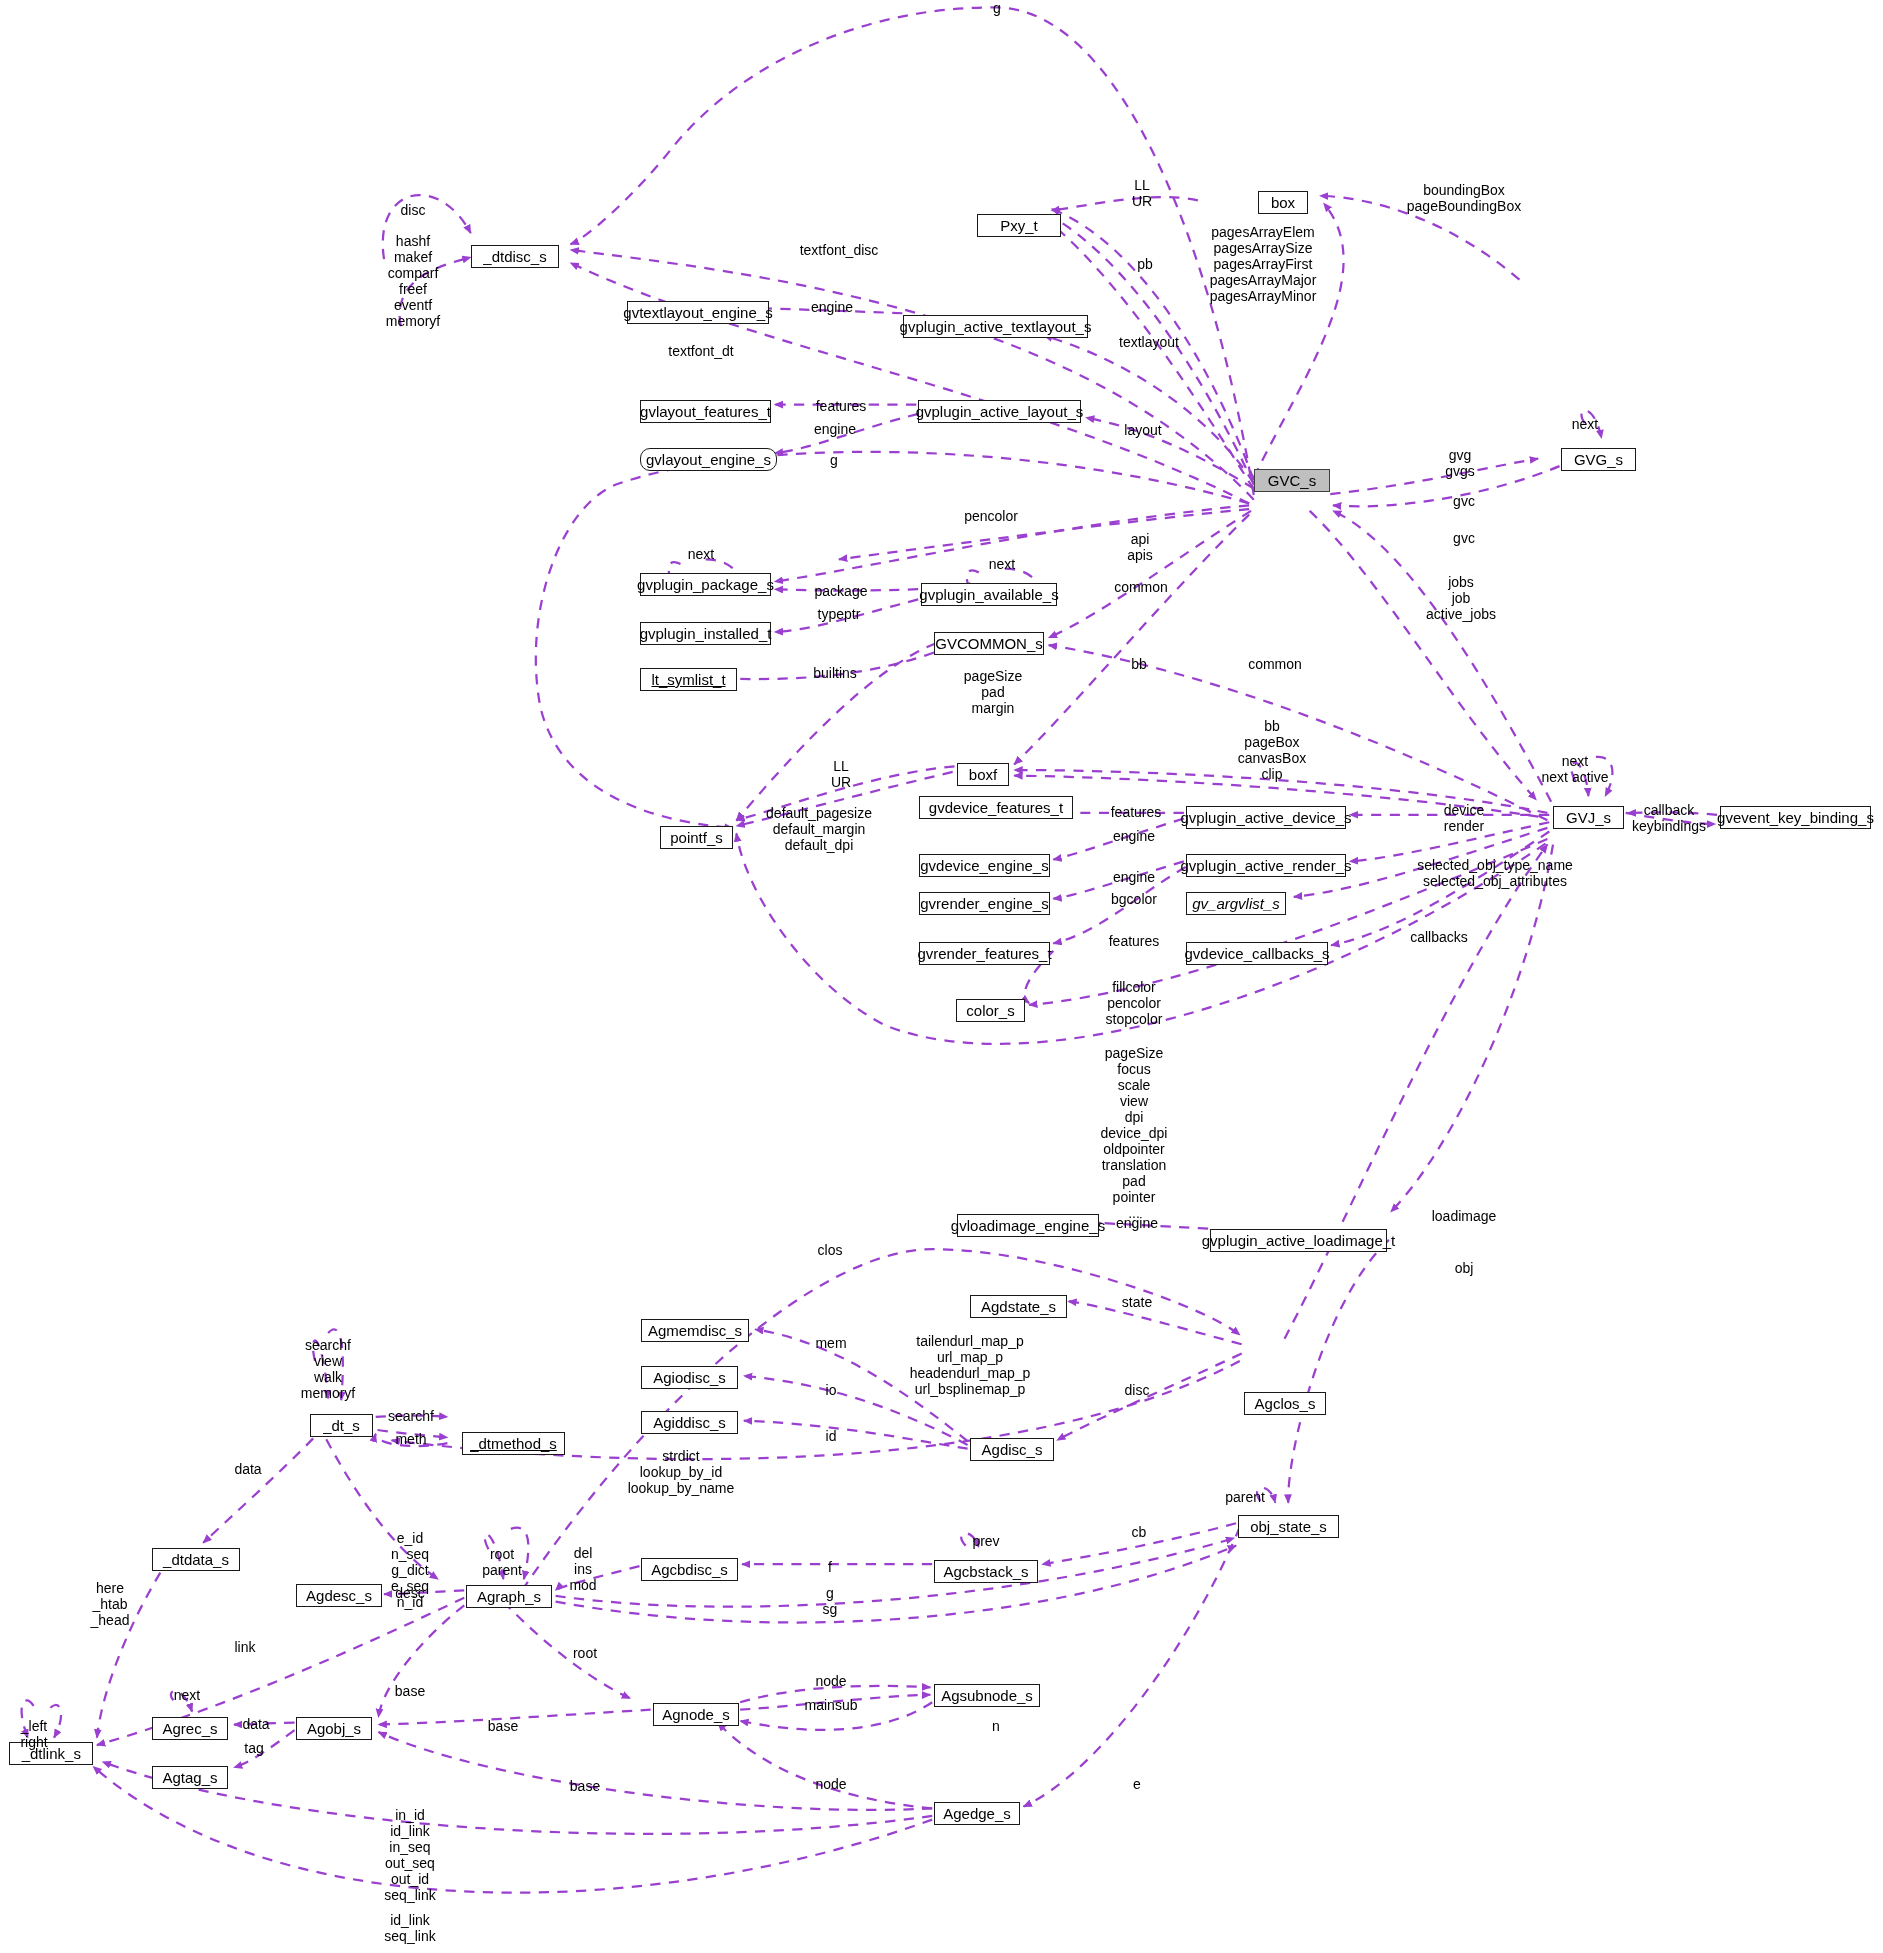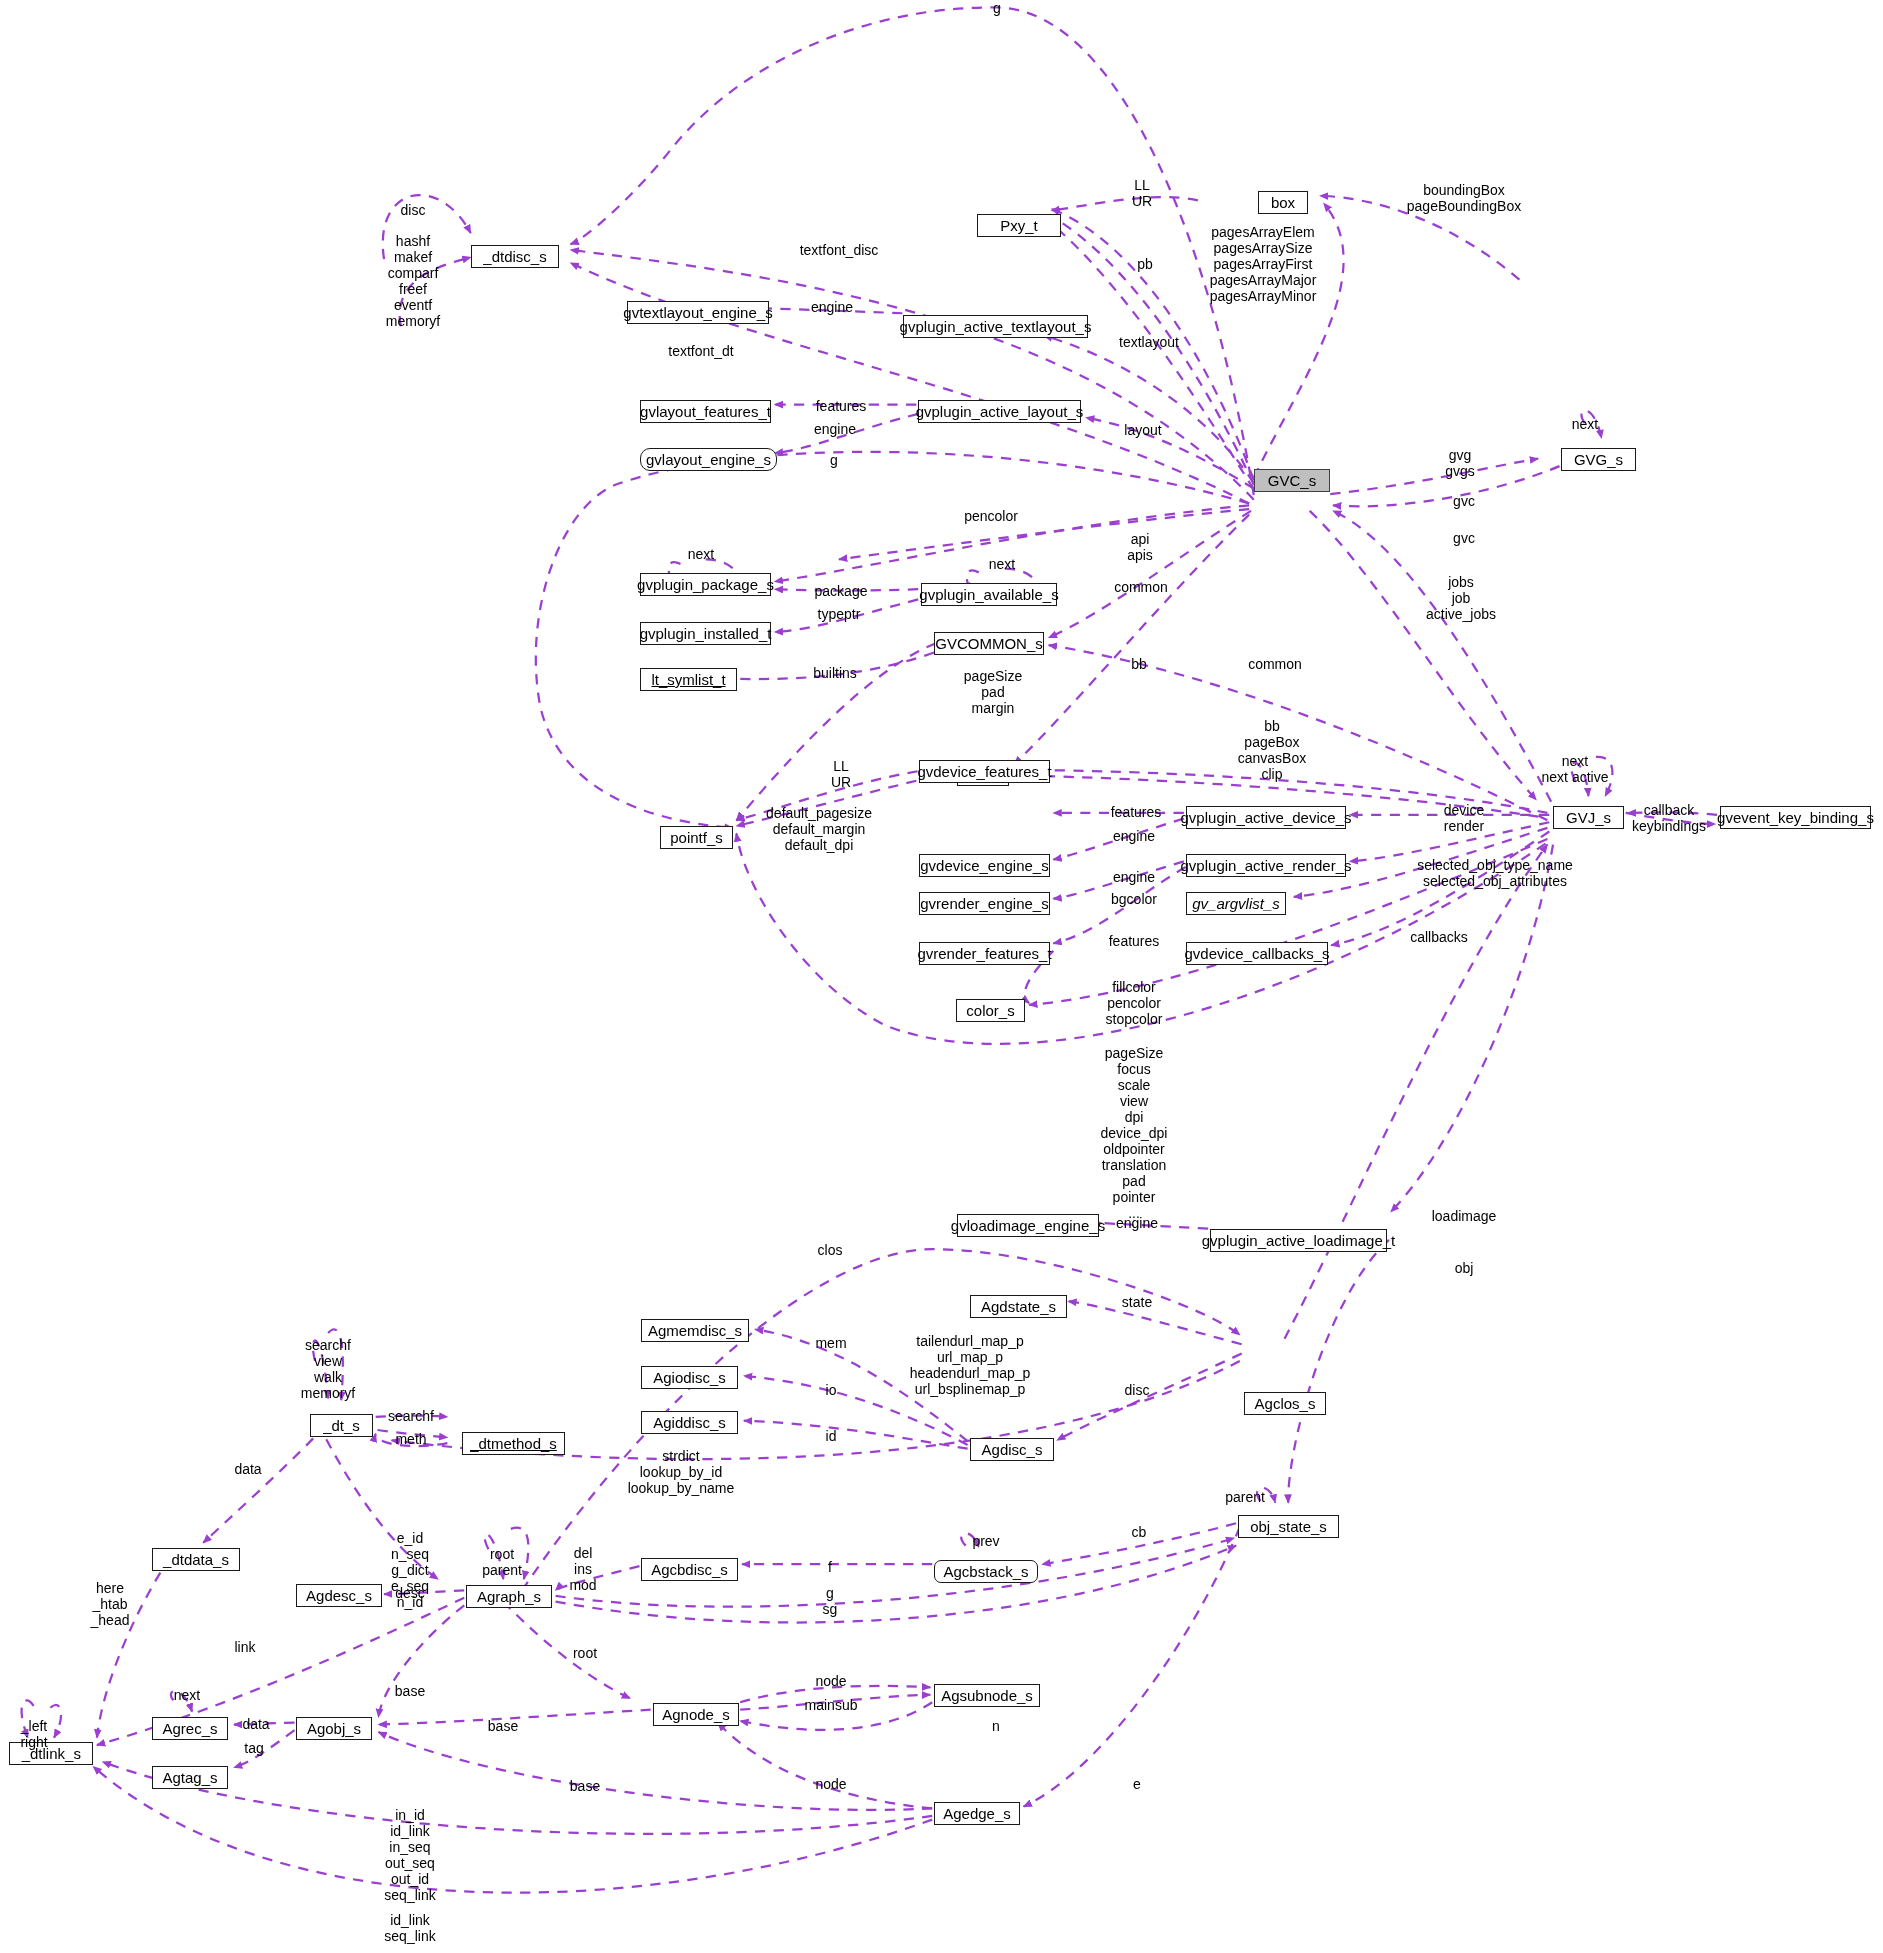--- a/index.html
+++ b/index.html
@@ -222,21 +222,21 @@
   <div class="node" style="left:640px;top:448px;width:137px;border-radius:10px;">gvlayout_engine_s</div>
   <div class="node hl" style="left:1254px;top:469px;width:76px;">GVC_s</div>
   <div class="node" style="left:1561px;top:448px;width:75px;">GVG_s</div>
   <div class="node" style="left:640px;top:573px;width:131px;">gvplugin_package_s</div>
   <div class="node" style="left:921px;top:583px;width:136px;">gvplugin_available_s</div>
   <div class="node" style="left:640px;top:622px;width:131px;">gvplugin_installed_t</div>
   <div class="node" style="left:934px;top:632px;width:110px;">GVCOMMON_s</div>
   <div class="node" style="left:640px;top:668px;width:97px;text-decoration:underline;">lt_symlist_t</div>
   <div class="node" style="left:957px;top:763px;width:52px;">boxf</div>
   <div class="node" style="left:660px;top:826px;width:73px;">pointf_s</div>
-  <div class="node" style="left:919px;top:760px;width:131px;">gvdevice_features_t</div>
+  <div class="node" style="left:919px;top:796px;width:154px;">gvdevice_features_t</div>
   <div class="node" style="left:1186px;top:806px;width:160px;">gvplugin_active_device_s</div>
   <div class="node" style="left:1553px;top:806px;width:71px;">GVJ_s</div>
   <div class="node" style="left:1720px;top:806px;width:151px;">gvevent_key_binding_s</div>
   <div class="node" style="left:919px;top:854px;width:131px;">gvdevice_engine_s</div>
   <div class="node" style="left:1186px;top:854px;width:160px;">gvplugin_active_render_s</div>
   <div class="node" style="left:919px;top:892px;width:131px;">gvrender_engine_s</div>
   <div class="node" style="left:1186px;top:892px;width:100px;font-style:italic;">gv_argvlist_s</div>
   <div class="node" style="left:919px;top:942px;width:131px;">gvrender_features_t</div>
   <div class="node" style="left:1186px;top:942px;width:142px;">gvdevice_callbacks_s</div>
   <div class="node" style="left:956px;top:999px;width:69px;">color_s</div>
@@ -246,21 +246,21 @@
   <div class="node" style="left:1244px;top:1392px;width:82px;">Agclos_s</div>
   <div class="node" style="left:641px;top:1319px;width:108px;">Agmemdisc_s</div>
   <div class="node" style="left:641px;top:1366px;width:97px;">Agiodisc_s</div>
   <div class="node" style="left:641px;top:1411px;width:97px;">Agiddisc_s</div>
   <div class="node" style="left:970px;top:1438px;width:84px;">Agdisc_s</div>
   <div class="node" style="left:310px;top:1414px;width:63px;">_dt_s</div>
   <div class="node" style="left:462px;top:1432px;width:103px;text-decoration:underline;">_dtmethod_s</div>
   <div class="node" style="left:1238px;top:1515px;width:101px;">obj_state_s</div>
   <div class="node" style="left:152px;top:1548px;width:88px;">_dtdata_s</div>
   <div class="node" style="left:641px;top:1558px;width:97px;">Agcbdisc_s</div>
-  <div class="node" style="left:934px;top:1560px;width:104px;border-radius:7px;">Agcbstack_s</div>
+  <div class="node" style="left:934px;top:1560px;width:104px;">Agcbstack_s</div>
   <div class="node" style="left:466px;top:1585px;width:86px;">Agraph_s</div>
   <div class="node" style="left:296px;top:1584px;width:86px;">Agdesc_s</div>
   <div class="node" style="left:152px;top:1717px;width:76px;">Agrec_s</div>
   <div class="node" style="left:296px;top:1717px;width:76px;">Agobj_s</div>
   <div class="node" style="left:653px;top:1703px;width:86px;">Agnode_s</div>
   <div class="node" style="left:934px;top:1684px;width:106px;">Agsubnode_s</div>
   <div class="node" style="left:9.3px;top:1742px;width:84px;">_dtlink_s</div>
   <div class="node" style="left:152px;top:1766px;width:76px;">Agtag_s</div>
   <div class="node" style="left:934px;top:1802px;width:86px;">Agedge_s</div>
 

